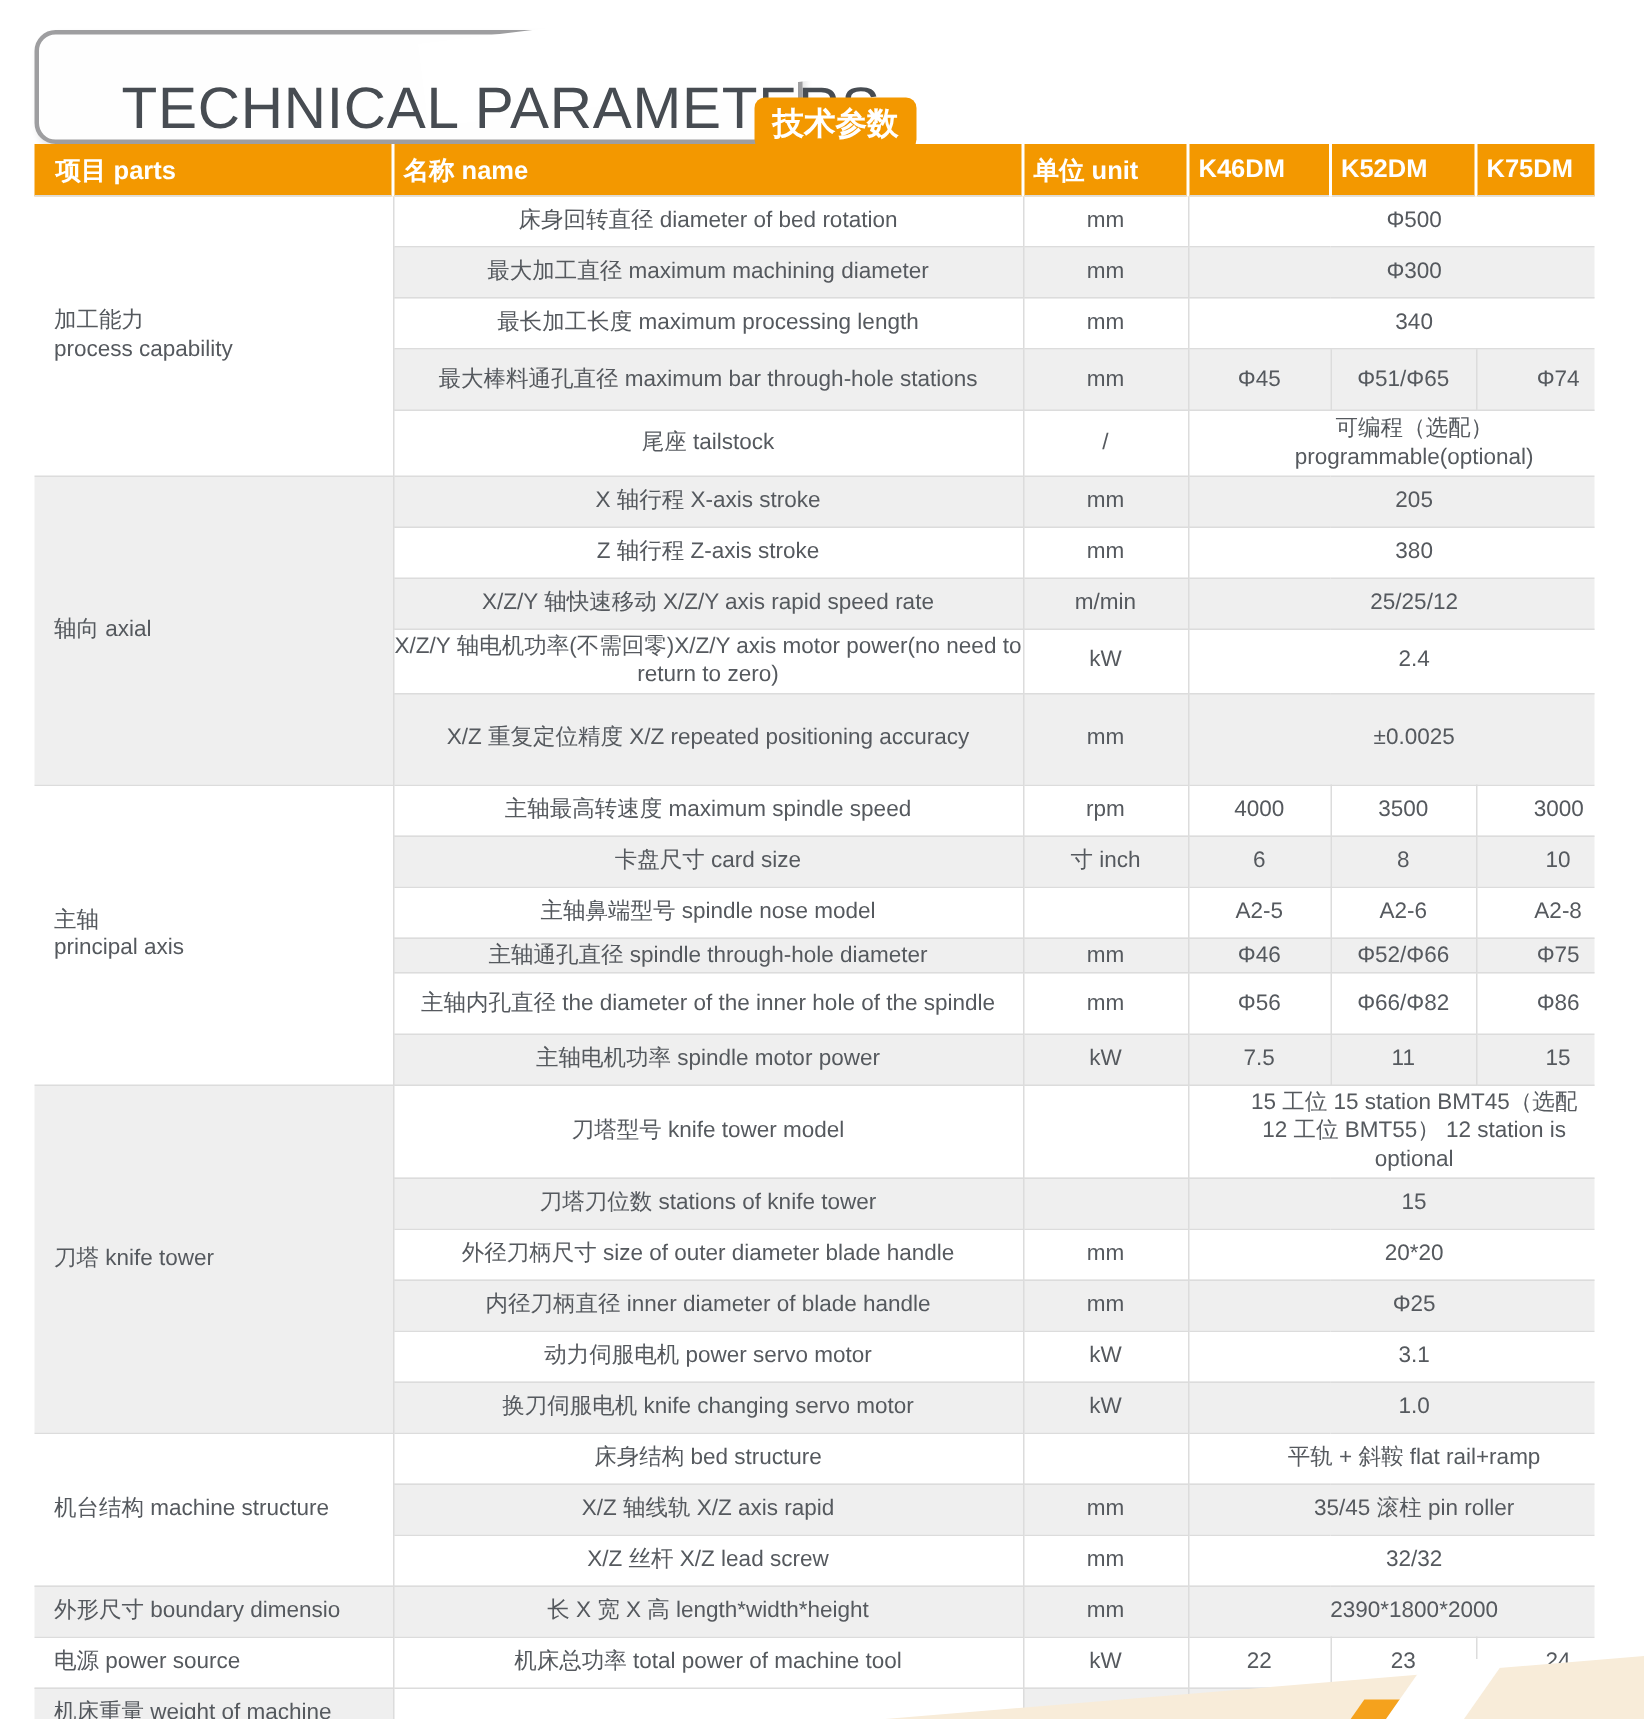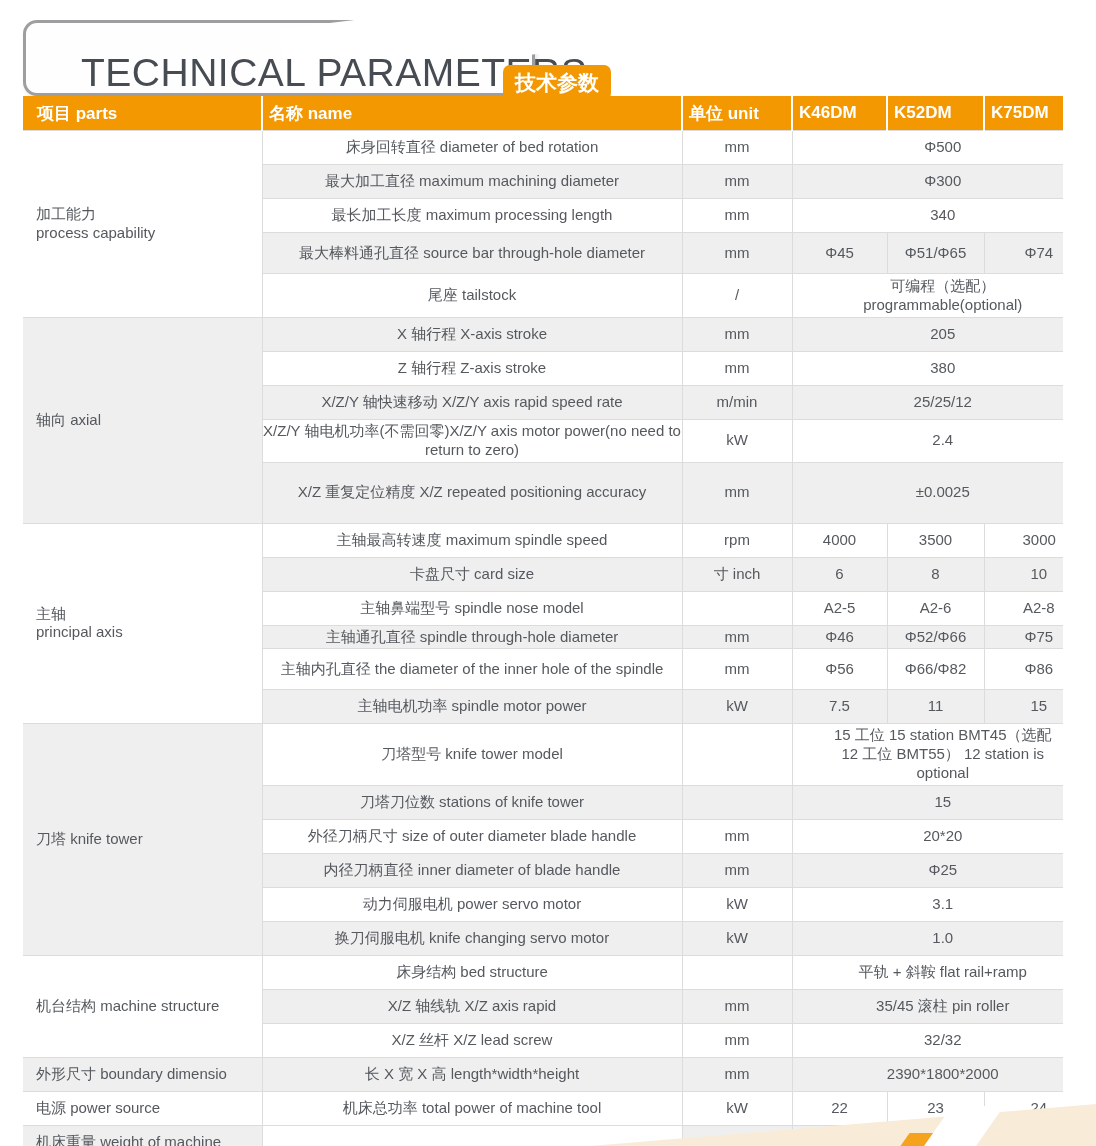--- a/index.html
+++ b/index.html
@@ -113,21 +113,21 @@
             <td class="name-cell bg-gray">最大加工直径 maximum machining diameter</td>
             <td class="bg-gray">mm</td>
             <td class="val-cell bg-gray" colspan="3">Φ300</td>
           </tr>
           <tr style="height: 34px;">
             <td class="name-cell bg-white">最长加工长度 maximum processing length</td>
             <td class="bg-white">mm</td>
             <td class="val-cell bg-white" colspan="3">340</td>
           </tr>
           <tr style="height: 41px;">
-            <td class="name-cell bg-gray">最大棒料通孔直径 source bar through-hole diameter</td>
+            <td class="name-cell bg-gray">最大棒料通孔直径 maximum bar through-hole stations</td>
             <td class="bg-gray">mm</td>
             <td class="val-cell bg-gray" colspan="1">Φ45</td>
             <td class="val-cell bg-gray" colspan="1">Φ51/Φ65</td>
             <td class="val-cell bg-gray" colspan="1">Φ74</td>
           </tr>
           <tr style="height: 44px;">
             <td class="name-cell bg-white">尾座 tailstock</td>
             <td class="bg-white">/</td>
             <td class="val-cell bg-white" colspan="3">可编程（选配）
 programmable(optional)</td>

